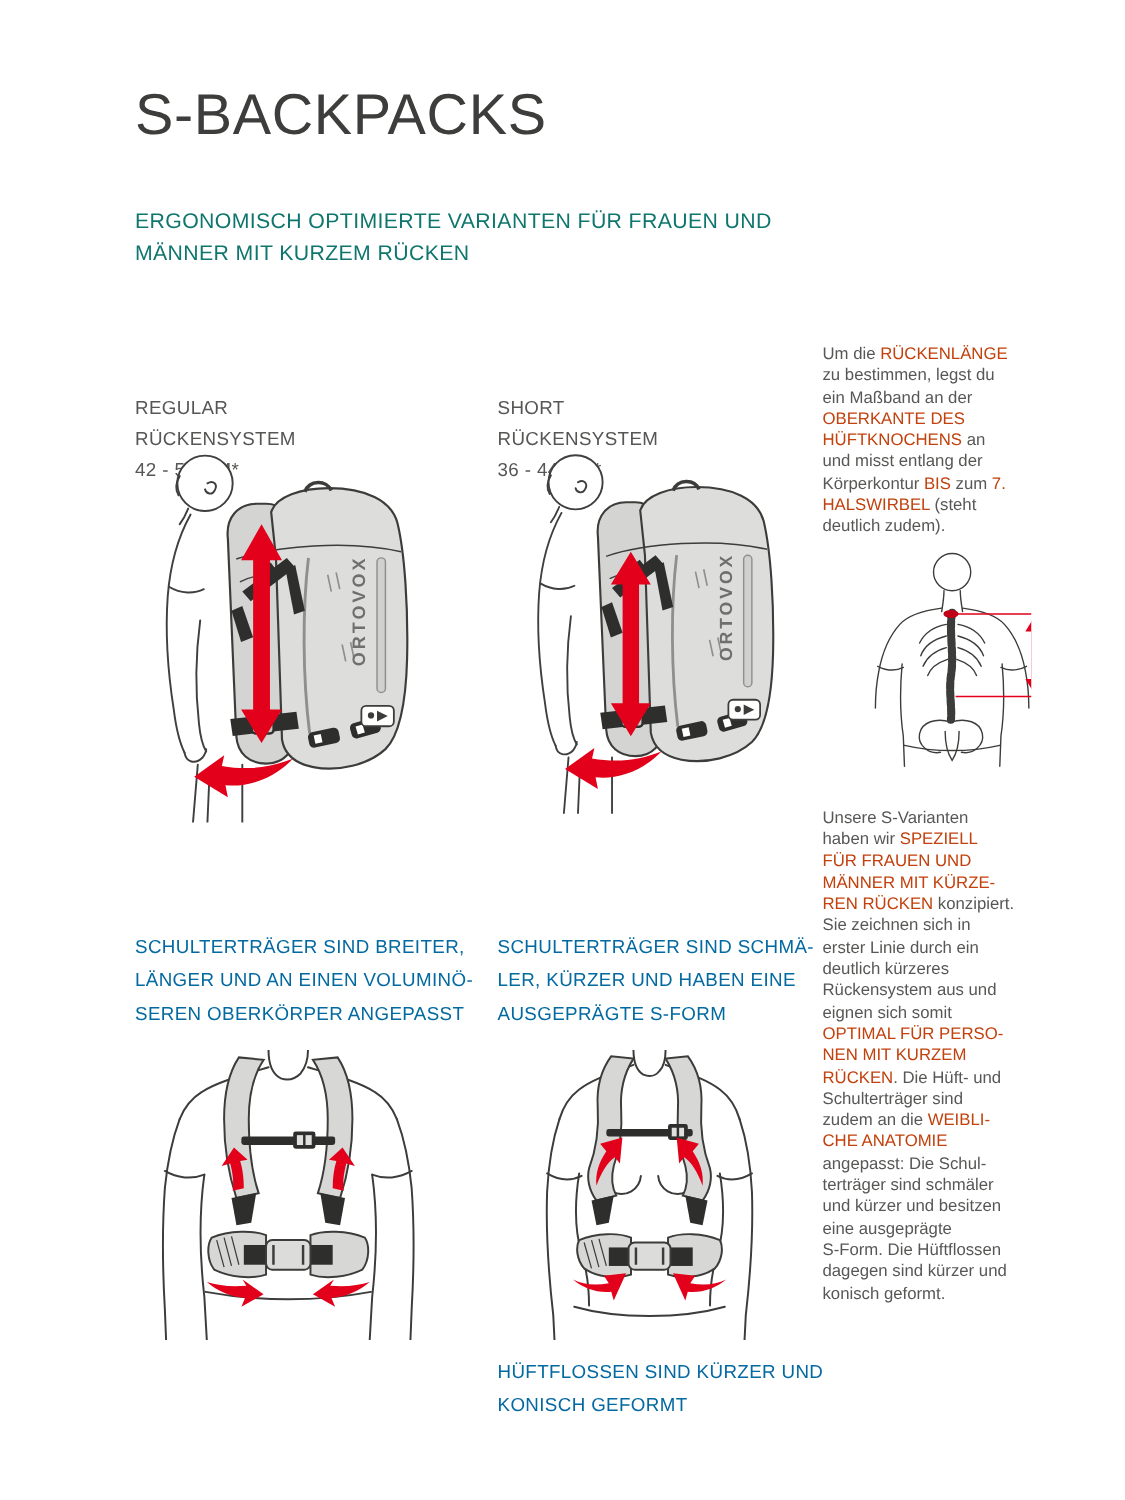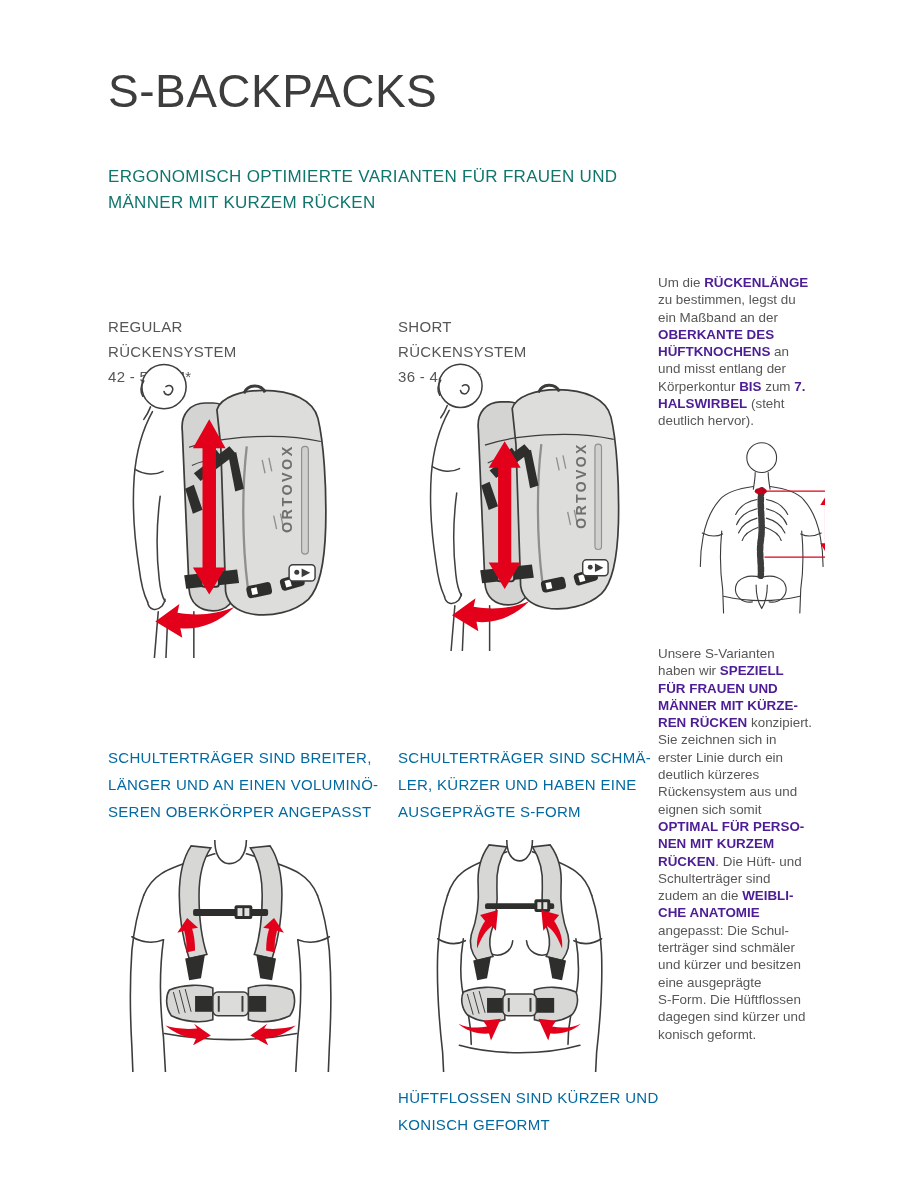--- a/index.html
+++ b/index.html
@@ -8,21 +8,21 @@
   .abs{position:absolute;}
   .title{left:108px;top:64px;font-size:46px;letter-spacing:.5px;color:#3d3d3c;font-weight:400;}
   .subtitle{left:108px;top:164px;font-size:17px;line-height:26px;letter-spacing:.3px;color:#0f766e;}
   .col-heading{top:268px;font-size:15px;line-height:25px;letter-spacing:.3px;color:#565655;margin-top:46px;}
   .caption{font-size:15px;line-height:27px;letter-spacing:.3px;color:#0369a1;}
   .cap-mid{top:744px;}
   .cap-bottom{top:1084px;}
   .col1{left:108px;}
   .col2{left:398px;}
   .side{left:658px;width:236px;font-size:13.4px;line-height:17.3px;color:#575756;}
-  .side b{font-weight:bold;color:#4c1d95;}
+  .side b{font-weight:normal;color:#c2410c;}
   .para1{top:274px;}
   .para2{top:645px;}
   svg{display:block;}
 </style>
 </head>
 <body>
 
 <div class="page">
 
   <svg width="0" height="0" style="position:absolute">
@@ -87,21 +87,21 @@
   <svg class="abs" style="left:100px;top:352px" width="256" height="306" viewBox="0 0 265 318">
     <use href="#pack-scene" xlink:href="#pack-scene"></use>
     <polygon fill="#e2001a" points="113,70 96,100 106,100 106,224 96,224 113,252 130,224 120,224 120,100 130,100"></polygon>
   </svg>
 
   <svg class="abs" style="left:398px;top:352px" width="250" height="299" viewBox="0 0 265 318">
     <use href="#pack-scene" xlink:href="#pack-scene"></use>
     <polygon fill="#e2001a" points="113,95 96,123 106,123 106,224 96,224 113,252 130,224 120,224 120,123 130,123"></polygon>
   </svg>
 
-  <div class="abs side para1"><span>Um die </span><b>RÜCKENLÄNGE</b><br><span>zu bestimmen, legst du</span><br><span>ein Maßband an der</span><br><b>OBERKANTE DES</b><br><b>HÜFTKNOCHENS</b><span> an</span><br><span>und misst entlang der</span><br><span>Körperkontur </span><b>BIS</b><span> zum </span><b>7.</b><br><b>HALSWIRBEL</b><span> (steht</span><br><span>deutlich hervor).</span></div>
+  <div class="abs side para1"><span>Um die </span><b>RÜCKENLÄNGE</b><br><span>zu bestimmen, legst du</span><br><span>ein Maßband an der</span><br><b>OBERKANTE DES</b><br><b>HÜFTKNOCHENS</b><span> an</span><br><span>und misst entlang der</span><br><span>Körperkontur </span><b>BIS</b><span> zum </span><b>7.</b><br><b>HALSWIRBEL</b><span> (steht</span><br><span>deutlich zudem).</span></div>
 
   <svg class="abs" style="left:678px;top:438px" width="186" height="177" viewBox="0 0 200 190">
     <g stroke="#3c3c3b" fill="none" stroke-width="1.2" stroke-linecap="round">
       <circle cx="90" cy="21" r="16" fill="#ffffff"></circle>
       <path d="M83 37 C83 43 82 49 81 55 M97 37 C97 43 98 49 99 55"></path>
       <path d="M81 52 C66 54 52 58 45 66 C36 76 30 90 27 106 C25 116 24 126 24 138"></path>
       <path d="M99 52 C114 54 128 58 135 66 C144 76 150 90 153 106 C155 116 156 126 156 138"></path>
       <path d="M26 102 C34 106 42 106 48 103 M154 102 C146 106 138 106 132 103"></path>
       <path d="M47 100 C45 122 45 142 48 162 L49 188 M133 100 C135 122 135 142 132 162 L131 188"></path>
       <path d="M49 170 C75 176 105 176 131 170"></path>

